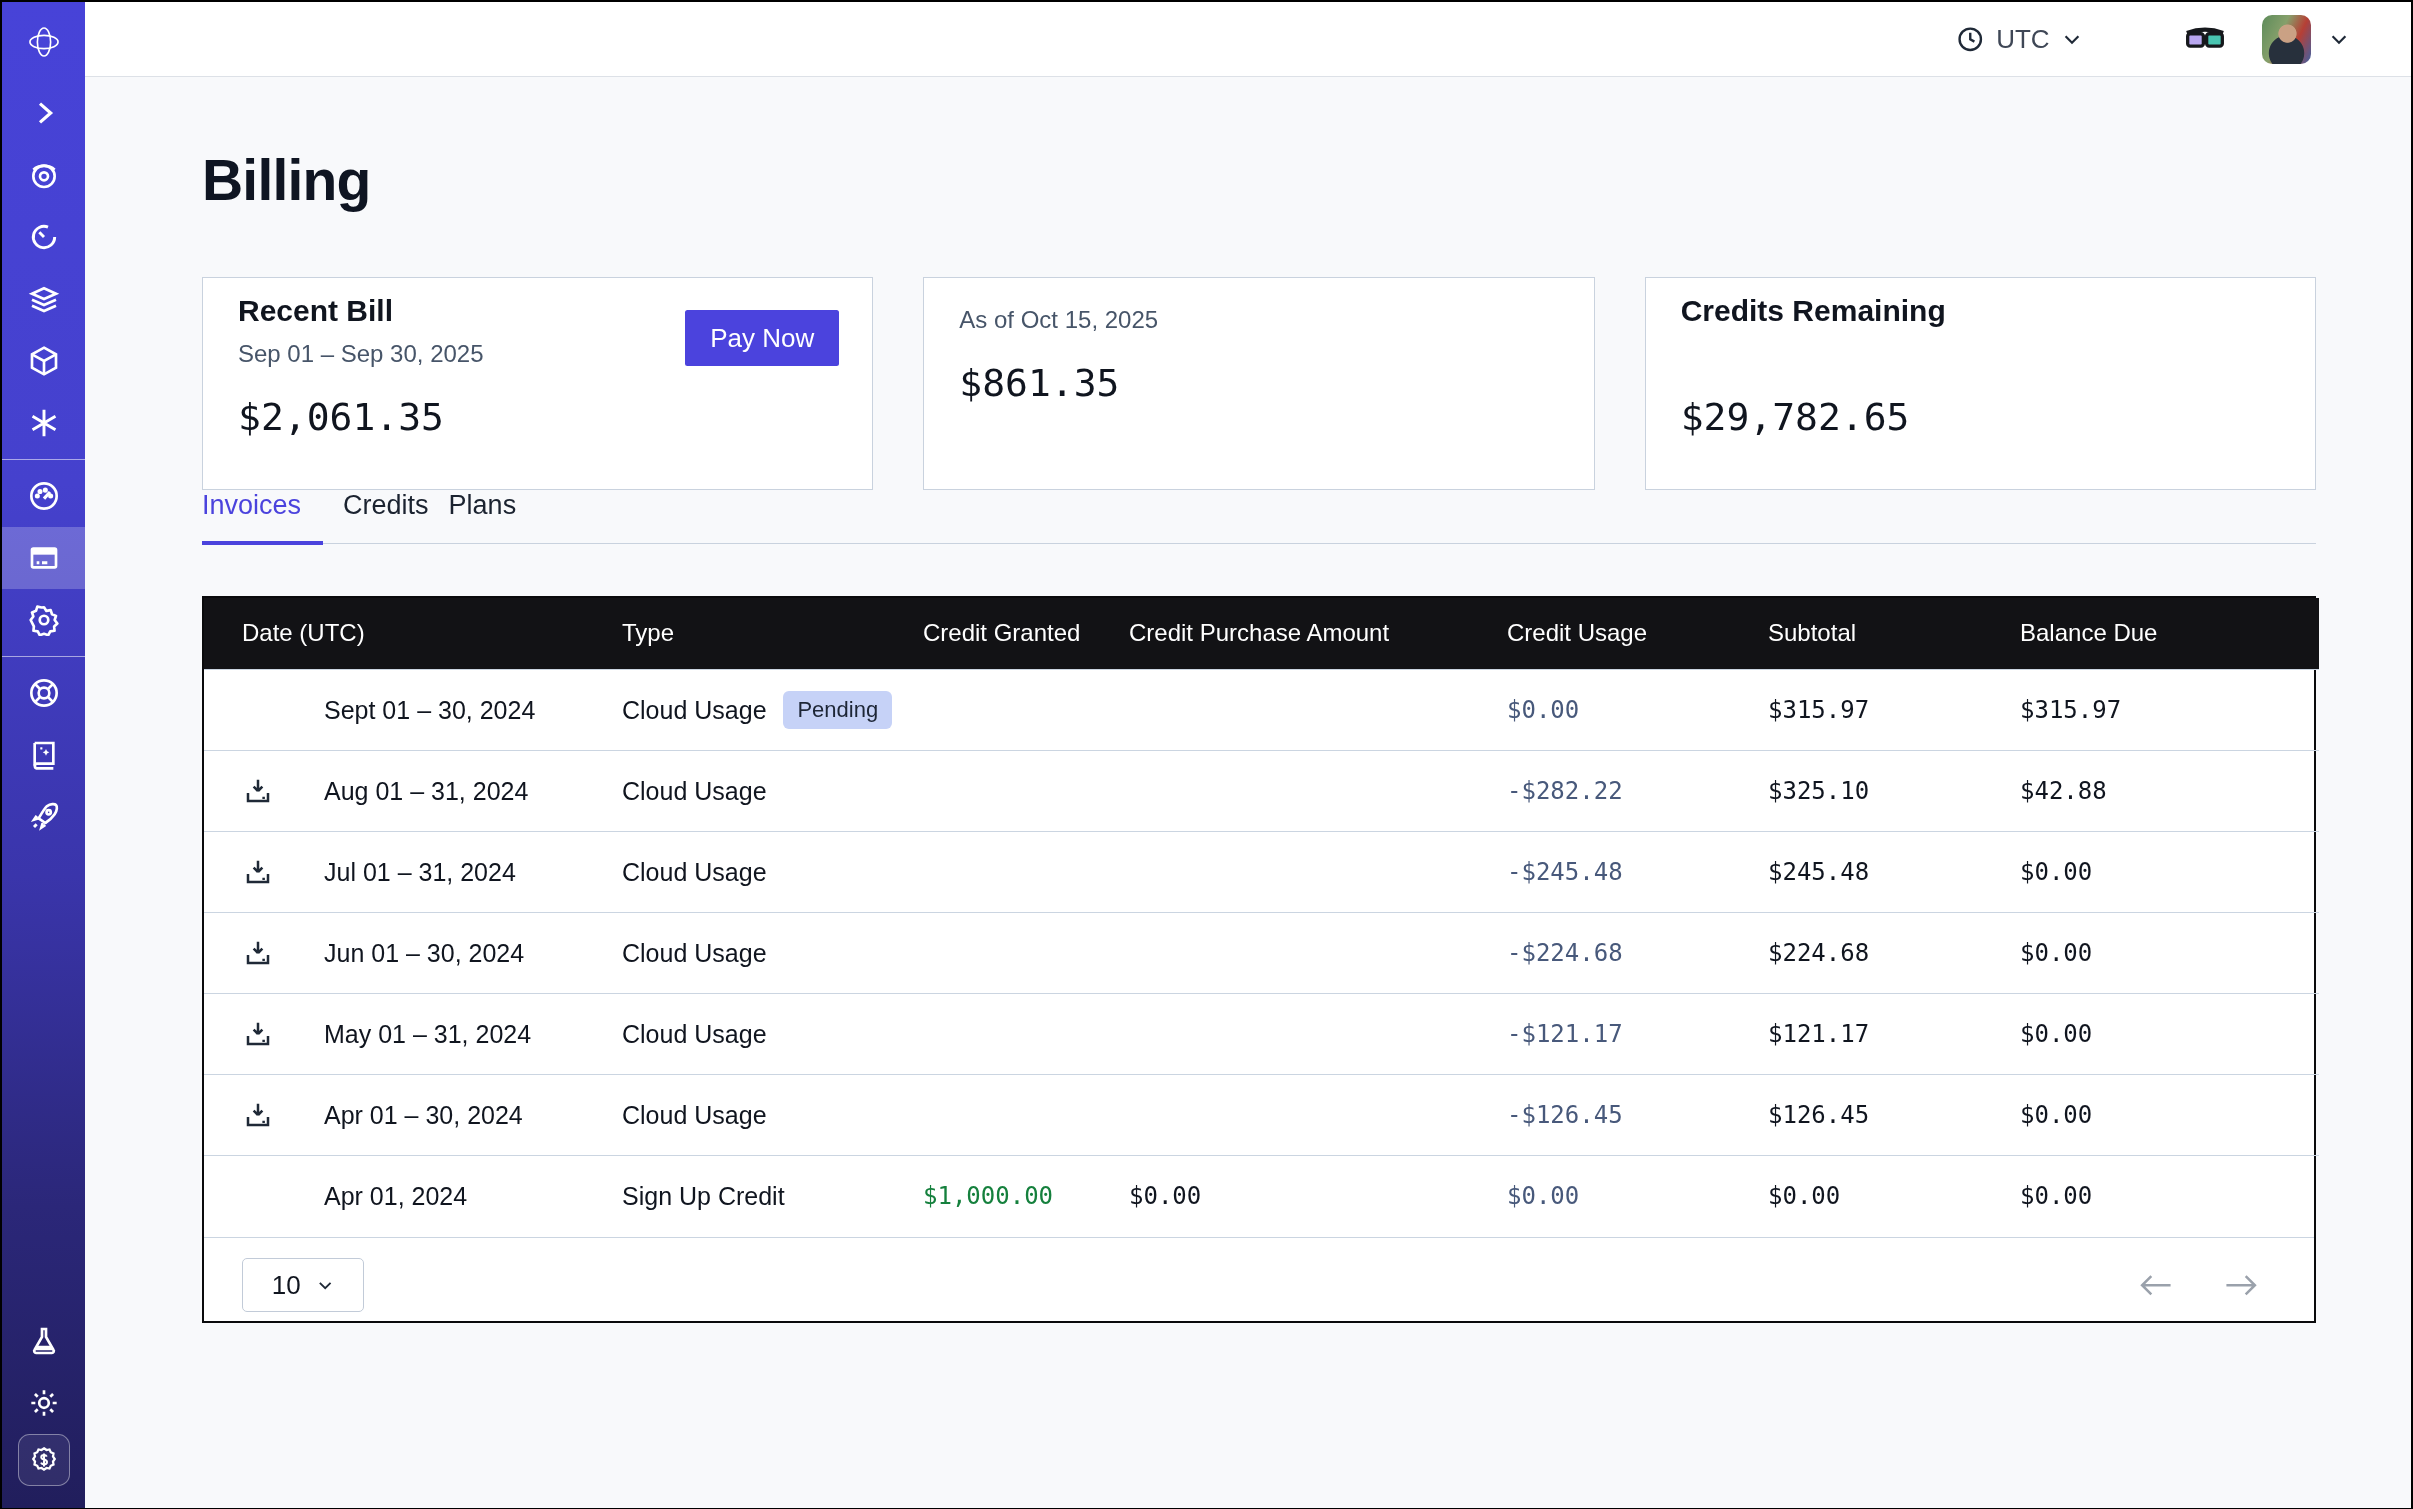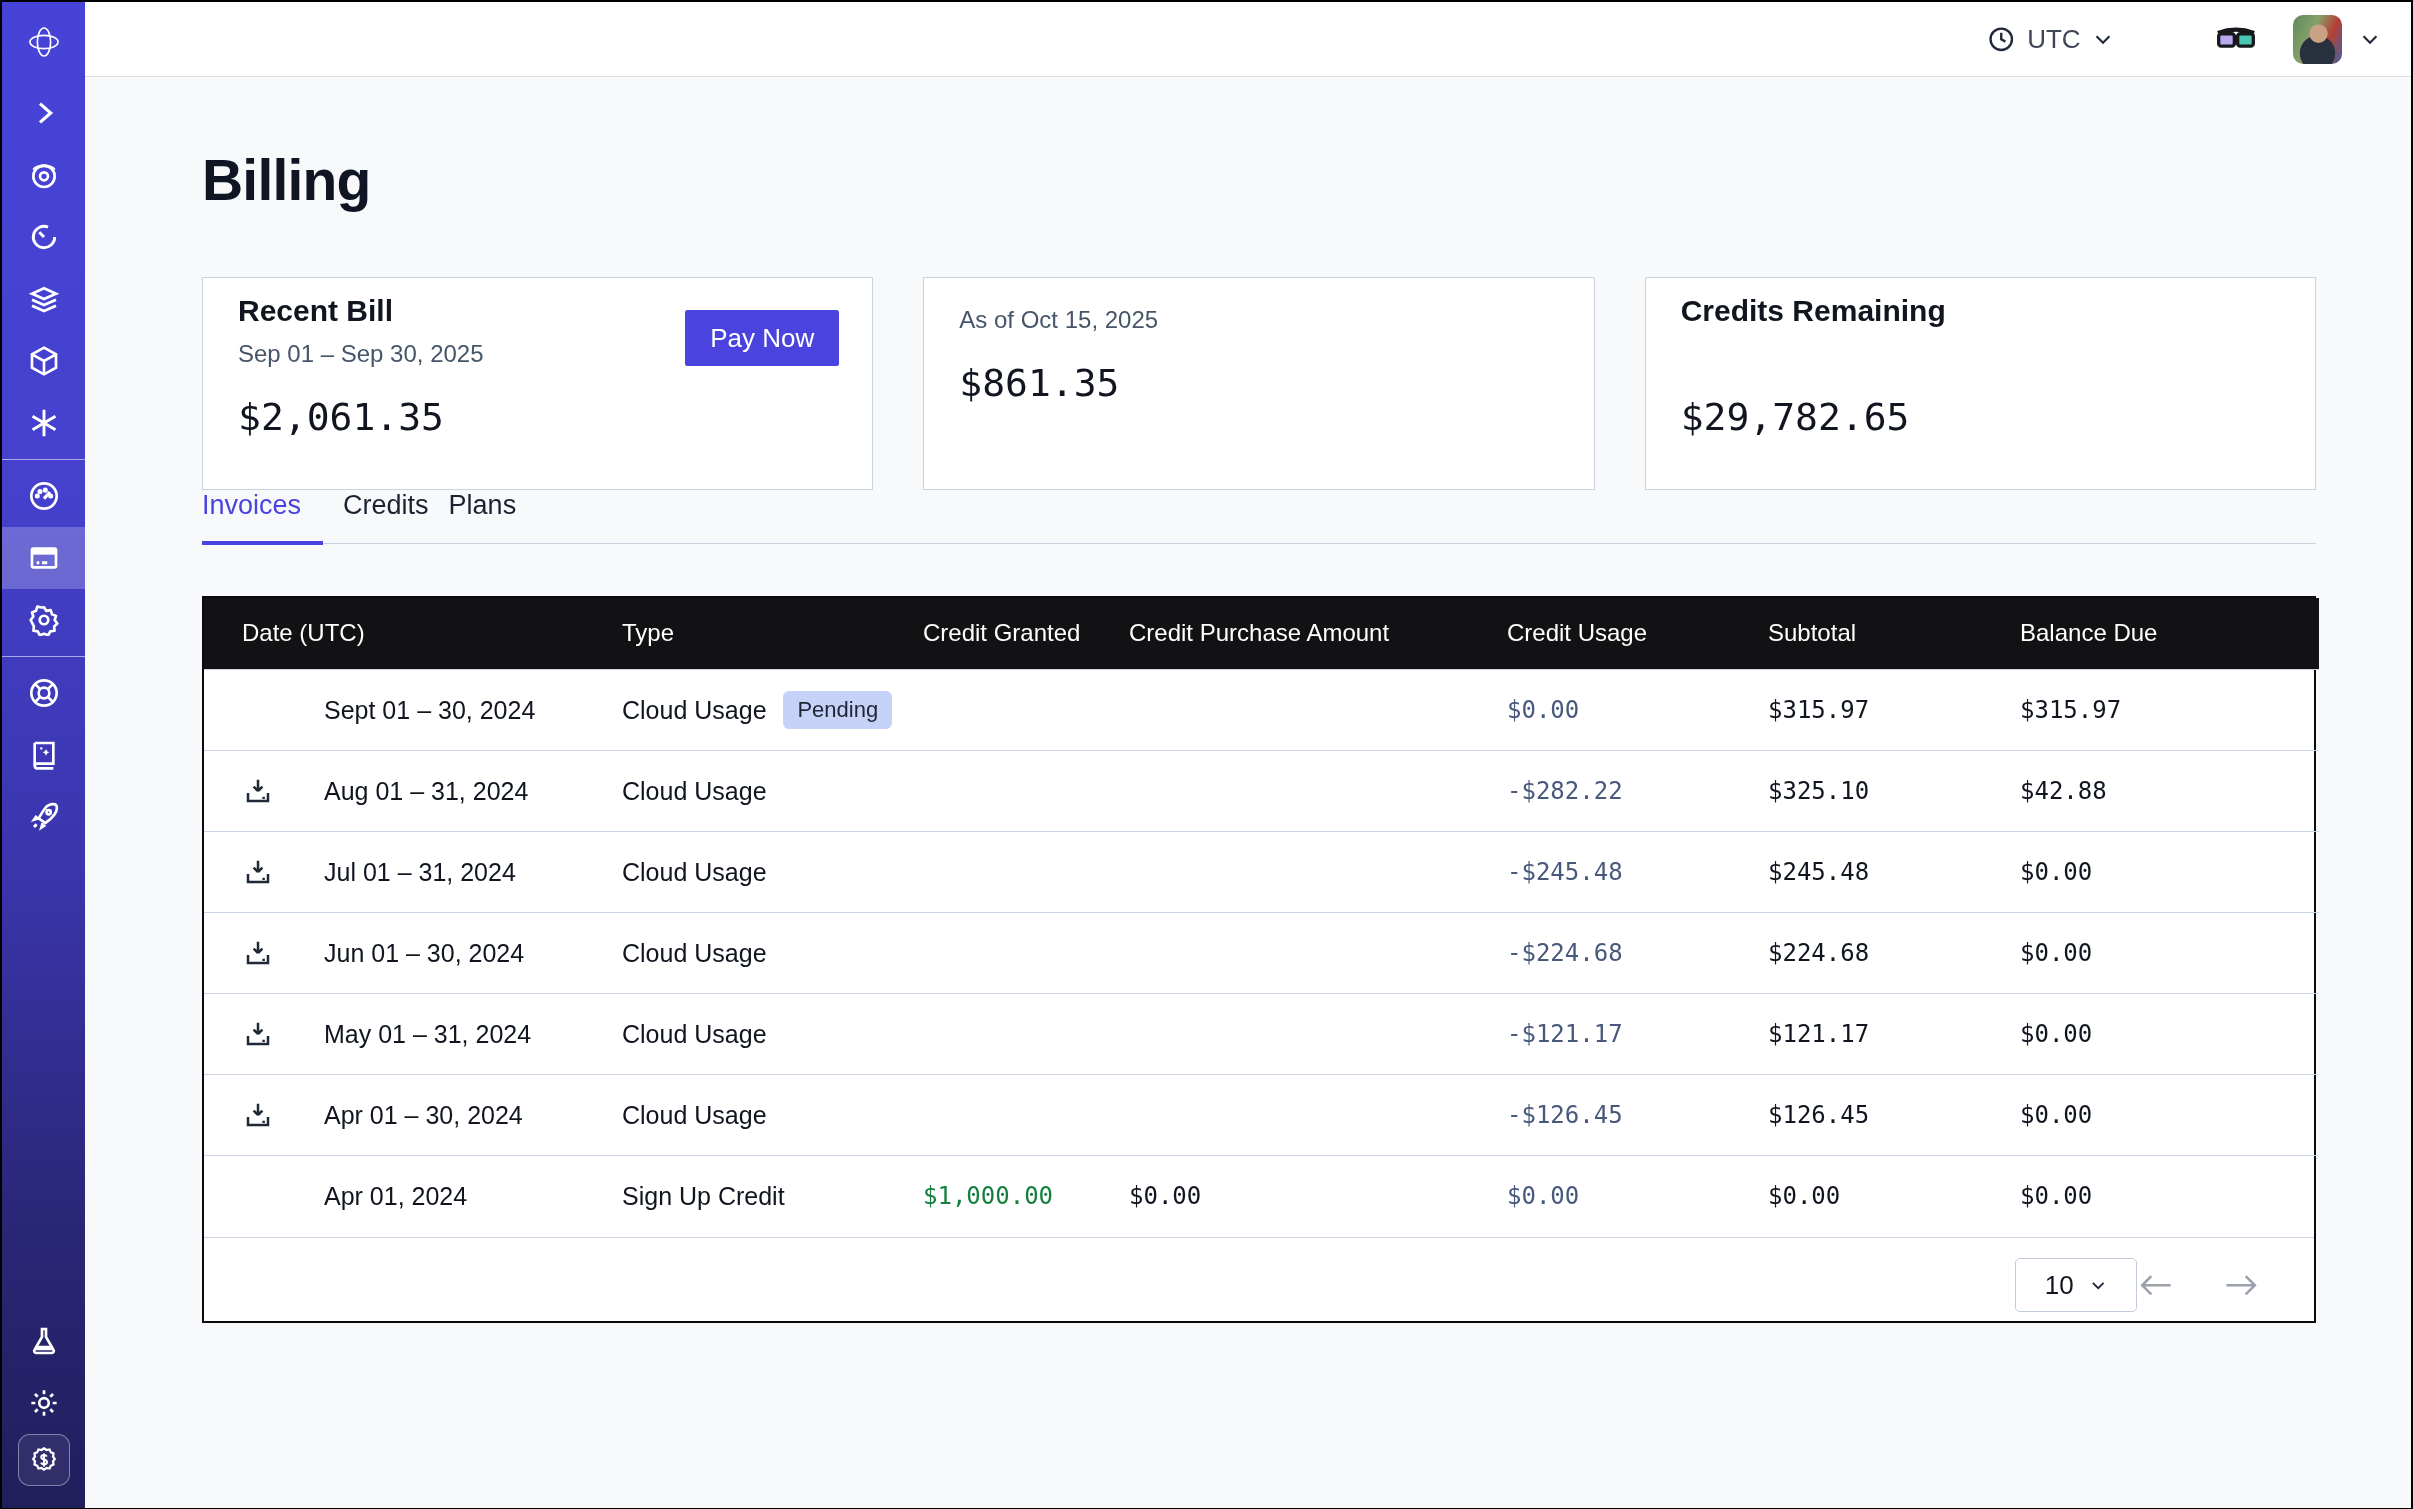--- a/index.html
+++ b/index.html
@@ -17,21 +17,21 @@
   .logo-slot svg { width:38px; height:38px; }
   .side-divider { width:83px; height:0; border-top:1.7px solid rgba(255,255,255,.55); margin:5px 0; }
   .side-icon.active { background:rgba(255,255,255,.22); }
   .side-spacer { flex:1; }
   .side-bottom-btn { width:52px; height:52px; border-radius:11.7px; border:1.7px solid rgba(255,255,255,.4);
     background:rgba(255,255,255,.07); display:flex; align-items:center; justify-content:center; margin-bottom:22px; cursor:pointer; }
   .side-bottom-btn svg { width:30px; height:30px; }
 
   
   .main { flex:1; display:flex; flex-direction:column; min-width:0; }
-  .topbar { height:75px; background:#fff; border-bottom:1.7px solid #dde1e7; display:flex; align-items:center; justify-content:flex-end; padding-right:30px; }
+  .topbar { height:75px; background:#fff; border-bottom:1.7px solid #dde1e7; display:flex; align-items:center; justify-content:flex-end; padding-right:61px; }
   .tz { display:flex; align-items:center; gap:11.7px; cursor:pointer; }
   .tz-label { font-size:26px; color:#3f4756; }
   .chev { width:22px; height:22px; stroke:#1f2937; }
   .topbar-gap { width:100px; }
   .glasses { width:44px; height:33px; margin-right:35px; cursor:pointer; }
   .avatar { width:49px; height:49px; border-radius:10px; margin-right:16.7px; cursor:pointer; overflow:hidden;
     background:
       radial-gradient(circle at 52% 38%, #caa184 0 22%, rgba(0,0,0,0) 24%),
       radial-gradient(circle at 50% 78%, #27303c 0 38%, rgba(0,0,0,0) 40%),
       linear-gradient(115deg,#5d8b5a 0%,#86a06b 38%,#b63f35 66%,#3f62a5 100%); }
@@ -65,21 +65,21 @@
   tbody td { height:81px; border-top:1.7px solid #cbd5e1; font-size:25px; color:#10151f; }
   td.mono { font-family:"DejaVu Sans Mono", monospace; font-size:24px; }
   td.usage { color:#48597b; }
   td.green { color:#15803d; }
   .datecell { display:flex; align-items:center; padding-left:37px;gap:35px; }
   .dl-slot { width:33px; height:33px; margin-right:15px; flex:0 0 33px; display:flex; align-items:center; justify-content:center; }
   .dl-slot svg { width:30px; height:30px; stroke:#1f2937; }
   .badge { display:inline-block; background:#c6d2f7; color:#1d2636; font-size:22px; padding:5.9px 14.2px; border-radius:5.9px; margin-left:16.7px; vertical-align:1.7px; }
 
   
-  .tfoot { border-top:1.7px solid #cbd5e1; height:84px; display:flex; align-items:center; justify-content:flex-end; padding:12px 54px 0 38px; }
+  .tfoot { border-top:1.7px solid #cbd5e1; height:84px; display:flex; align-items:center; justify-content:space-between; padding:12px 54px 0 38px; }
   .psize { width:122px; height:54px; border:1.7px solid #c2cbd8; border-radius:5px; display:flex; align-items:center; justify-content:center; gap:15px; cursor:pointer; background:#fff; }
   .psize-val { font-size:26px; color:#10151f; }
   .psize .chev { width:18.4px; height:18.4px; }
   .pager { display:flex; gap:49px; }
   .pager svg { width:37px; height:28.5px; stroke:#9aa1ab; cursor:pointer; }
 </style>
 </head>
 <body>
 
 <div class="frame">

